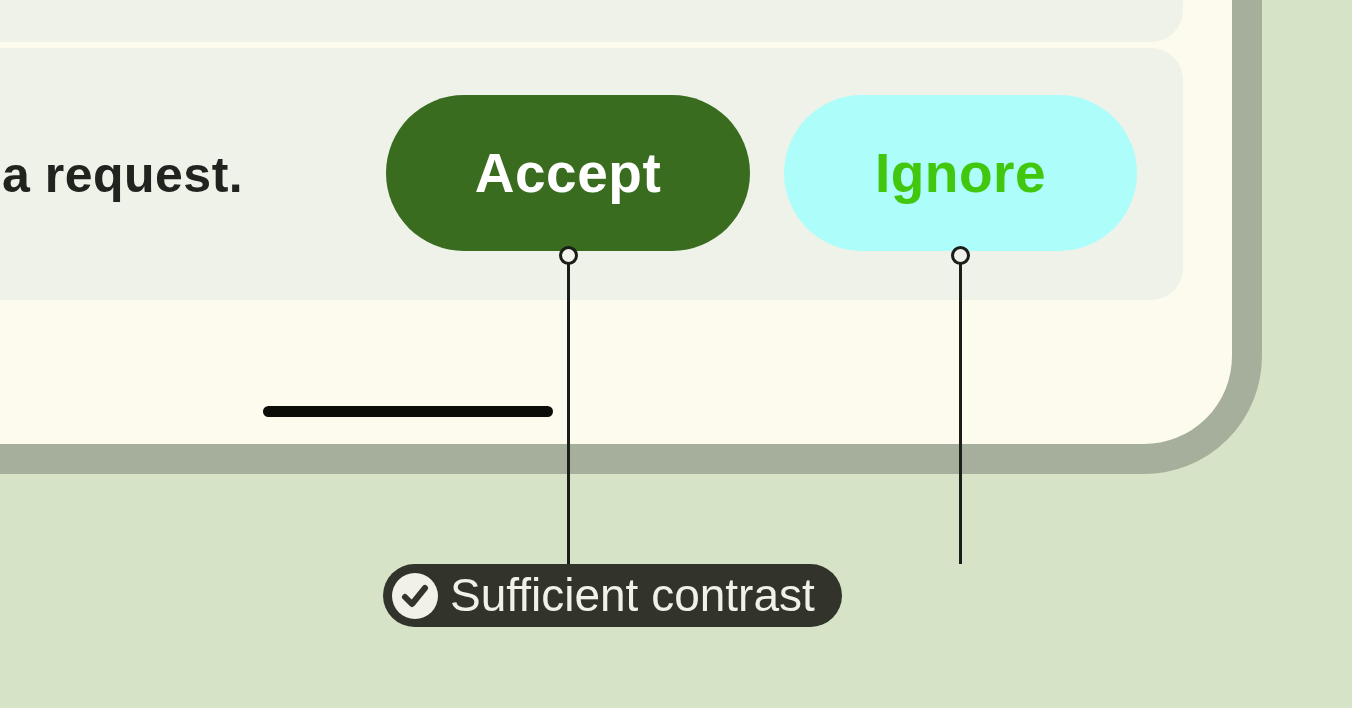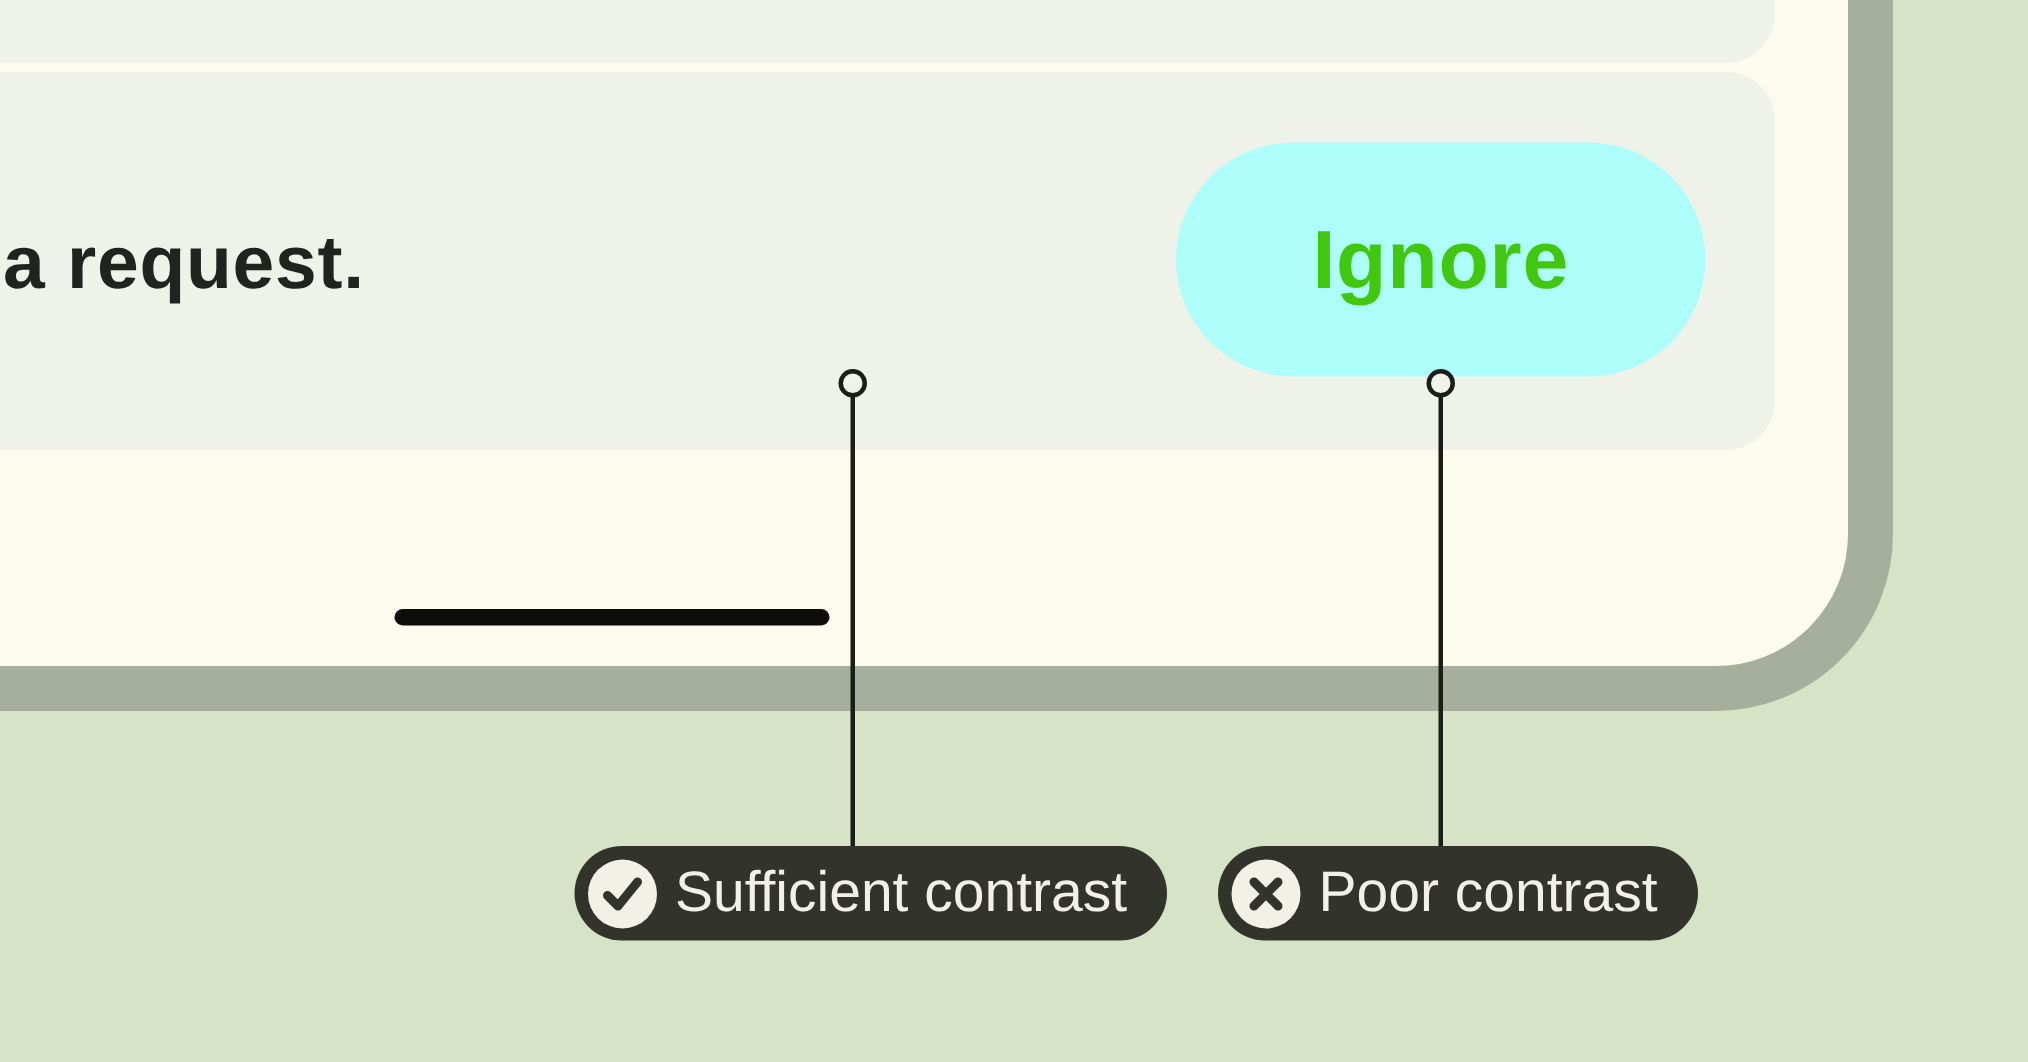--- a/index.html
+++ b/index.html
@@ -115,62 +115,55 @@
   .badge{
     width:46px;height:46px;
     border-radius:50%;
     background:var(--callout-fg);
     display:flex;align-items:center;justify-content:center;
     flex:0 0 auto;
   }
   .badge svg{display:block;}
   .callout-label{
     color:var(--callout-fg);
-    font-size:38px;
+    font-size:46px;
     line-height:63px;
     font-weight:500;
     letter-spacing:0;
     white-space:nowrap;
   }
 </style>
 </head>
 <body>
 
 <div class="stage">
 
   <div class="device-frame"></div>
 
   <div class="panel panel-top"></div>
 
   <div class="panel panel-main"></div>
 
   <div class="request-text">a request.</div>
 
+  <button class="btn btn-accept">Accept</button>
 
   <button class="btn btn-ignore">Ignore</button>
 
   <div class="home-bar"></div>
 
   <div class="connector line-accept"></div>
   <div class="connector line-ignore"></div>
 
   <div class="anchor anchor-accept"></div>
   <div class="anchor anchor-ignore"></div>
 
   <div class="callout callout-sufficient">
     <span class="badge">
       <svg width="46" height="46" viewBox="0 0 46 46">
         <path d="M13 24 L20 31 L33 15" fill="none" stroke="#32342c" stroke-width="6" stroke-linecap="round" stroke-linejoin="round"></path>
       </svg>
     </span>
     <span class="callout-label">Sufficient contrast</span>
   </div>
 
-  <div class="callout callout-poor">
-    <span class="badge">
-      <svg width="46" height="46" viewBox="0 0 46 46">
-        <path d="M15 15 L31 31 M31 15 L15 31" fill="none" stroke="#32342c" stroke-width="6" stroke-linecap="round"></path>
-      </svg>
-    </span>
-    <span class="callout-label">Poor contrast</span>
-  </div>
 
 </div>
 
 </body></html>

